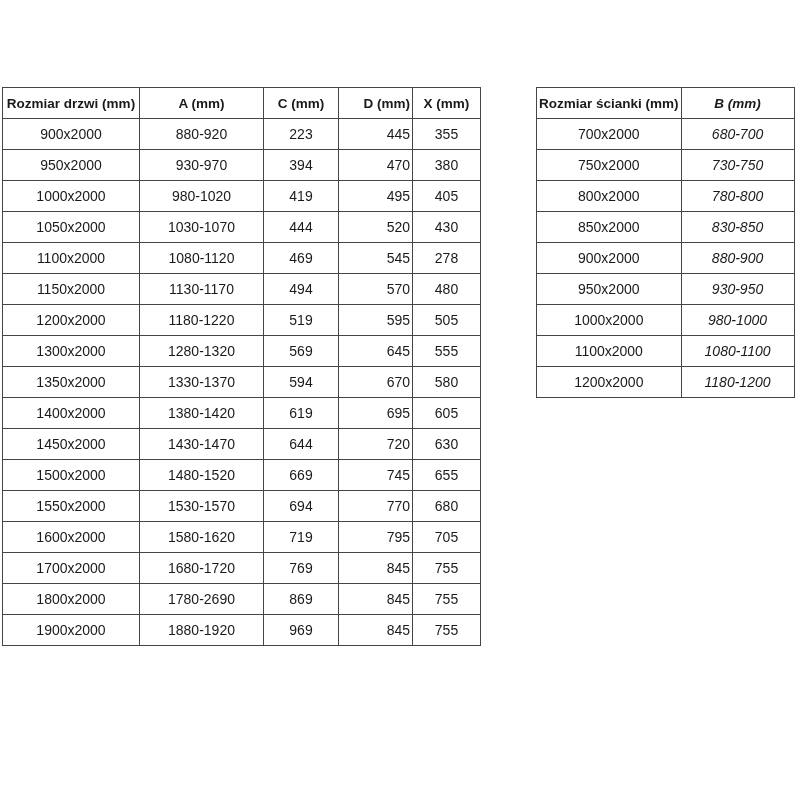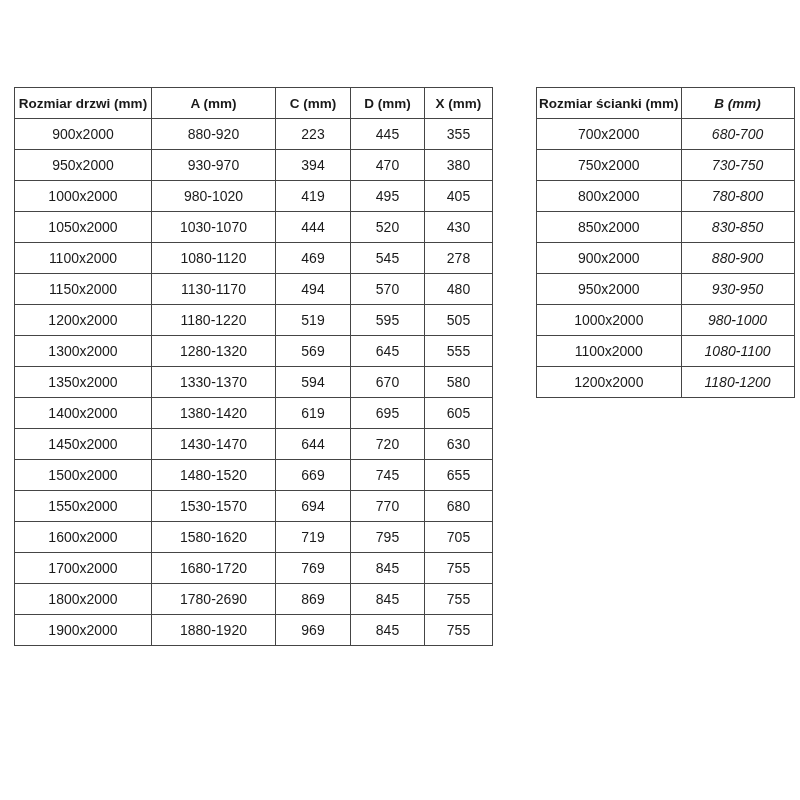--- a/index.html
+++ b/index.html
@@ -15,42 +15,42 @@
     font-family: "Liberation Sans", sans-serif;
     color: #1a1a1a;
   }
   table.spec-table {
     position: absolute;
     top: 87px;
     border-collapse: collapse;
     table-layout: fixed;
     background: #ffffff;
   }
-  #door-table { left: 14px; }
+  #door-table { left: 2px; }
   #wall-table { left: 536px; }
   .spec-table th, .spec-table td {
     box-sizing: border-box;
     border: 1px solid #454545;
     height: 31px;
     padding: 0 2px;
     text-align: center;
     vertical-align: middle;
     font-size: 14px;
     font-weight: normal;
     white-space: nowrap;
     overflow: hidden;
   }
   .spec-table th {
     font-weight: bold;
     font-size: 13.5px;
   }
   #door-table .c1 { width: 137px; }
   #door-table .c2 { width: 124px; }
   #door-table .c3 { width: 75px; }
-  #door-table .c4 { width: 74px; }
+  #door-table .c4 { width: 74px; text-align: right; }
   #door-table .c5 { width: 68px; }
   #wall-table .c1 { width: 141px; }
   #wall-table .c2 { width: 113px; font-style: italic; }
 </style>
 </head>
 <body>
 
 <div class="page">
 
   <table class="spec-table" id="door-table">

